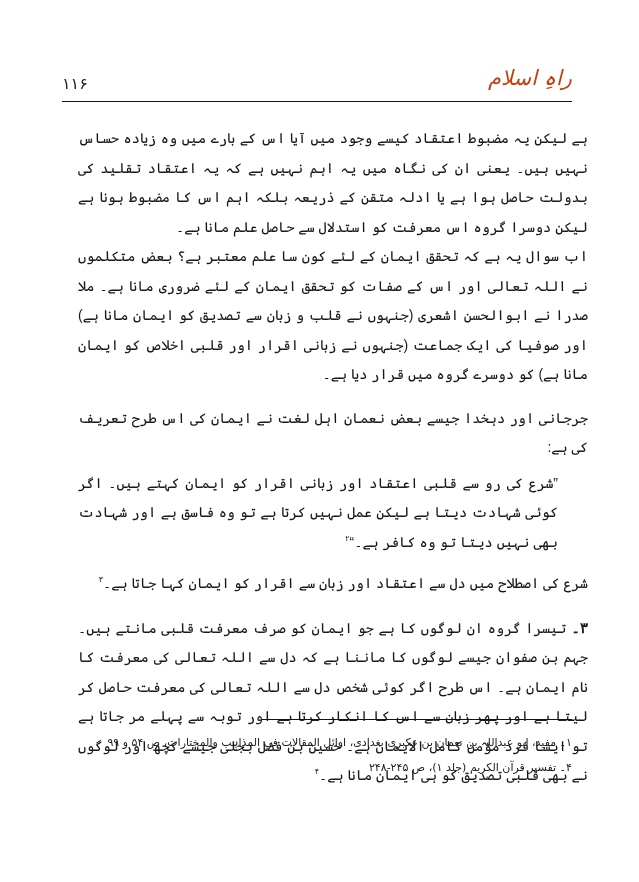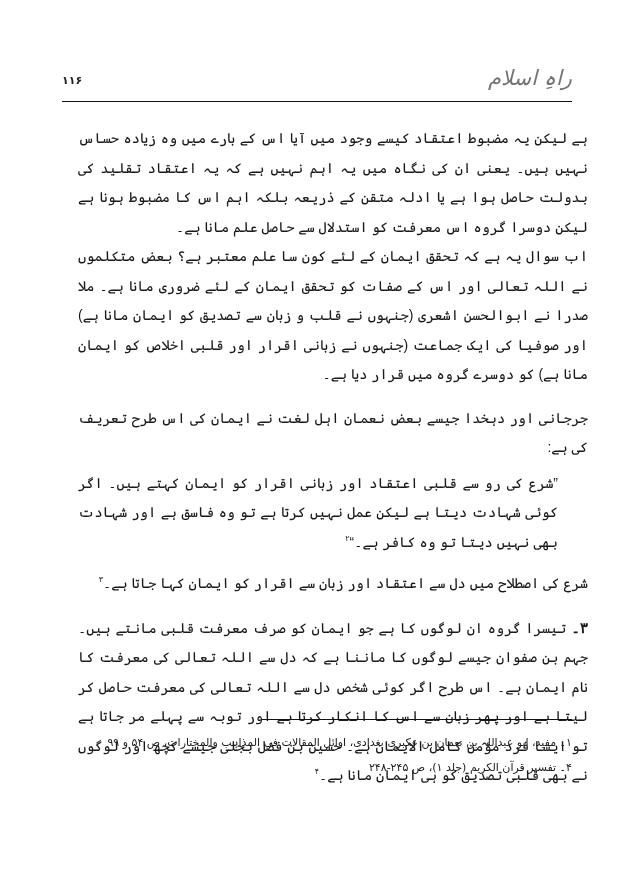--- a/index.html
+++ b/index.html
@@ -31,28 +31,28 @@
     }
     .book-title {
       position: absolute;
       right: 0;
       top: 0;
       font-family: "DejaVu Serif", serif;
       font-size: 21px;
       font-style: italic;
       direction: rtl;
       letter-spacing: 0.5px;
-      color: #737373;
+      color: #c2410c;
     }
     .page-number {
       position: absolute;
       left: 0;
       top: 8px;
-      font-size: 11px;
-      font-weight: bold;
+      font-size: 16px;
+      font-weight: normal;
       color: #222;
       direction: rtl;
     }
     .header-rule {
       position: absolute;
       top: 101px;
       left: 0;
       width: 510px;
       height: 0;
       border-top: 1.5px solid #111;

